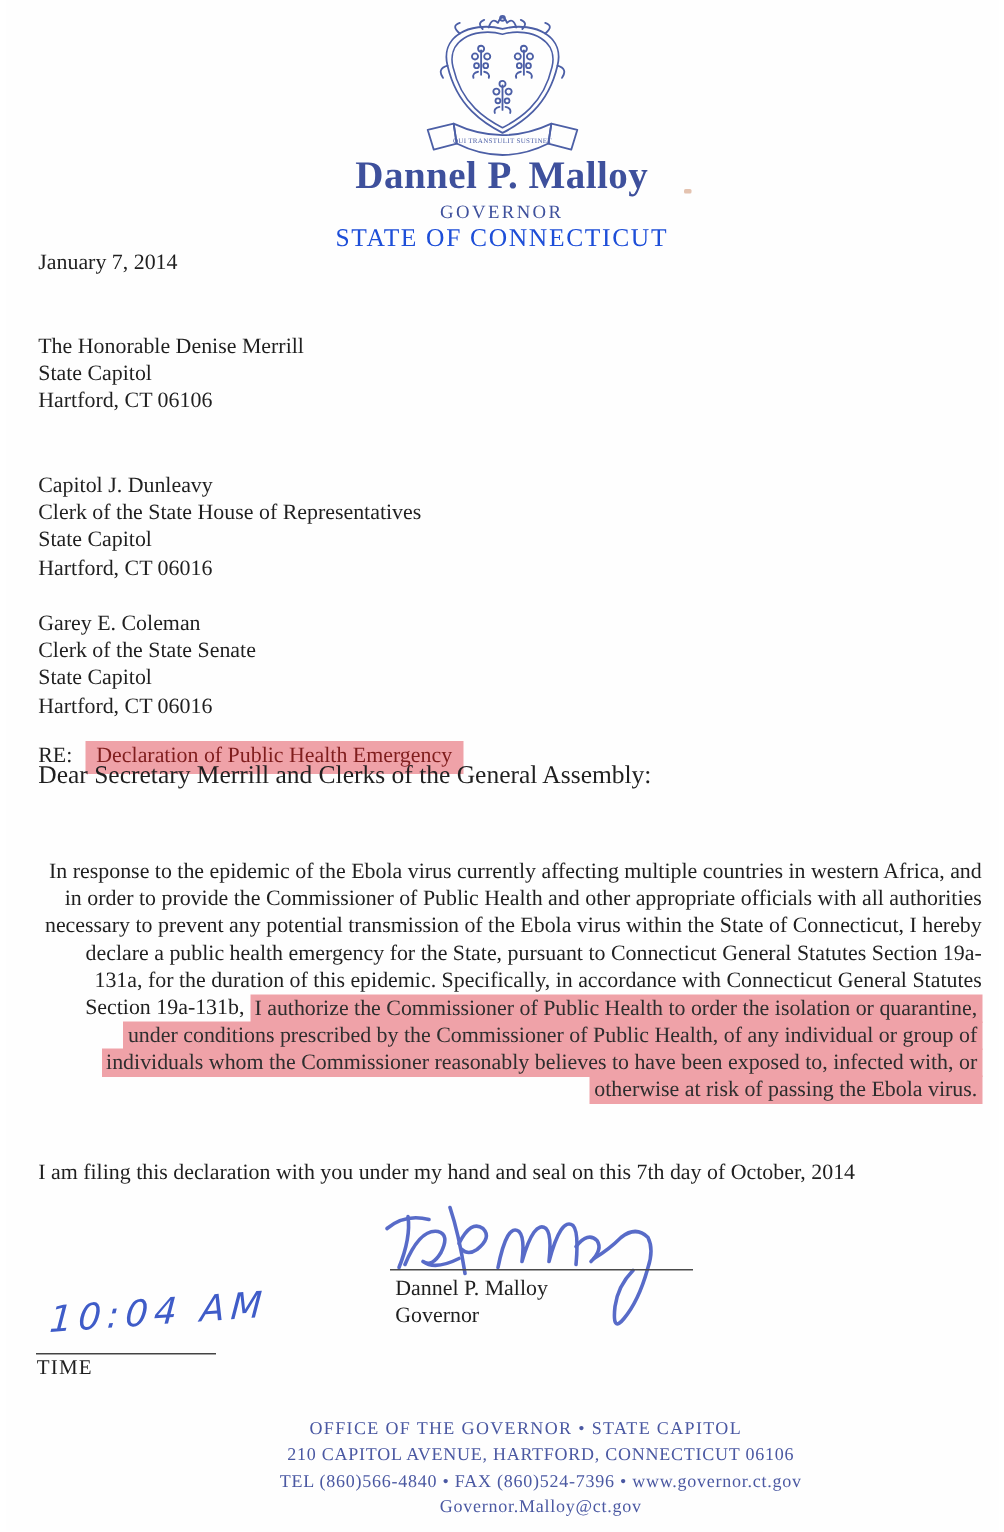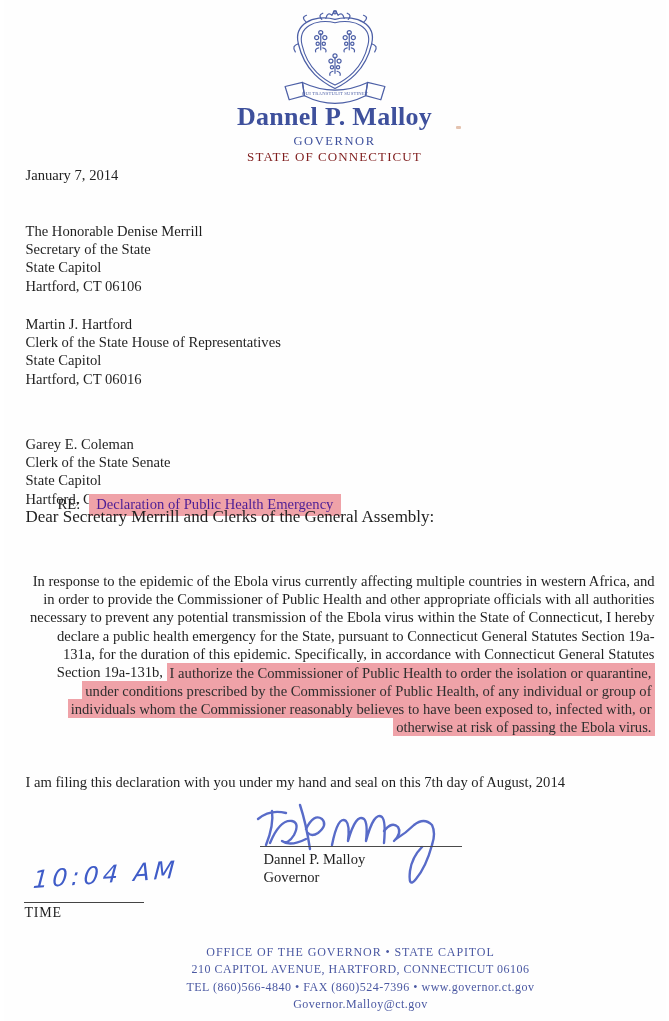--- a/index.html
+++ b/index.html
@@ -9,30 +9,30 @@
     font-family:"Liberation Serif", serif; color:#1f1f1f;
   }
 
   
   .crest-wrap { position:absolute; top:6px; left:50%; transform:translateX(-50%); }
   .gov-name  { position:absolute; top:102px; left:0; width:100%; text-align:center;
                font-size:26px; font-weight:bold; color:#3e509c; letter-spacing:0.3px; }
   .gov-title { position:absolute; top:134px; left:0; width:100%; text-align:center;
                font-size:12.5px; color:#3e509c; letter-spacing:1.6px; }
   .gov-state { position:absolute; top:149px; left:0; width:100%; text-align:center;
-               font-size:13px; color:#7f1d1d; letter-spacing:1.1px; }
+               font-size:17px; color:#1d4ed8; letter-spacing:1.1px; }
 
   
   .date-line { position:absolute; top:167px; left:22px; font-size:14.6px; }
   .addr { position:absolute; left:22px; font-size:14.6px; line-height:18.2px; }
-  .addr-1 { top:222px; } .addr-2 { top:315px; } .addr-3 { top:407px;margin-top:28px; }
+  .addr-1 { top:222px; } .addr-2 { top:315px; } .addr-3 { top:407px; }
 
   .re-line { position:absolute; top:494px; left:22px; font-size:14.6px; }
-  .re-label { margin-right:9px;margin-left:32px; }
-  .re-subject { display:inline-block; background:#efa2a8; color:#4c1d95;
+  .re-label { margin-right:9px; }
+  .re-subject { display:inline-block; background:#efa2a8; color:#7f1d1d;
                 padding:2px 8px 3px 7px; }
 
   .salutation { position:absolute; top:507px; left:22px; font-size:17px; }
 
   .body-paragraph { position:absolute; top:572px; left:22px; width:629px;
                     font-size:14.6px; line-height:18.2px; margin:0;text-align:right; }
   .body-paragraph mark { background:#efa2a8; color:#2e2e2e; padding:1.5px 3px;
                          -webkit-box-decoration-break:clone; box-decoration-break:clone; }
 
   .closing-line { position:absolute; top:774px; left:22px; font-size:14.6px; }
@@ -120,46 +120,45 @@
   <div class="gov-name">Dannel P. Malloy</div>
   <div class="gov-title">GOVERNOR</div>
   <div class="gov-state">STATE OF CONNECTICUT</div>
 
   <div class="scan-artifact"></div>
 
   <div class="date-line">January 7, 2014</div>
 
   <div class="addr addr-1">
     <div>The Honorable Denise Merrill</div>
-    <div>Secretary of the State</div>
     <div>State Capitol</div>
     <div>Hartford, CT 06106</div>
   </div>
   <div class="addr addr-2">
-    <div>Martin J. Hartford</div>
+    <div>Capitol J. Dunleavy</div>
     <div>Clerk of the State House of Representatives</div>
     <div>State Capitol</div>
     <div>Hartford, CT 06016</div>
   </div>
   <div class="addr addr-3">
     <div>Garey E. Coleman</div>
     <div>Clerk of the State Senate</div>
     <div>State Capitol</div>
     <div>Hartford, CT 06016</div>
   </div>
 
   <div class="re-line">
     <span class="re-label">RE:</span><span class="re-subject">Declaration of Public Health Emergency</span>
   </div>
 
   <div class="salutation">Dear Secretary Merrill and Clerks of the General Assembly:</div>
 
   <p class="body-paragraph"><span>In response to the epidemic of the Ebola virus currently affecting multiple countries in western Africa, and in order to provide the Commissioner of Public Health and other appropriate officials with all authorities necessary to prevent any potential transmission of the Ebola virus within the State of Connecticut, I hereby declare a public health emergency for the State, pursuant to Connecticut General Statutes Section 19a-131a, for the duration of this epidemic.  Specifically, in accordance with Connecticut General Statutes Section 19a-131b, </span><mark>I authorize the Commissioner of Public Health to order the isolation or quarantine, under conditions prescribed by the Commissioner of Public Health, of any individual or group of individuals whom the Commissioner reasonably believes to have been exposed to, infected with, or otherwise at risk of passing the Ebola virus.</mark></p>
 
-  <div class="closing-line">I am filing this declaration with you under my hand and seal on this 7th day of August, 2014</div>
+  <div class="closing-line">I am filing this declaration with you under my hand and seal on this 7th day of October, 2014</div>
 
   <svg class="signature-svg" width="228" height="96" viewBox="0 0 228 96" xmlns="http://www.w3.org/2000/svg">
     <g stroke="#4a5fc4" stroke-width="2.4" fill="none" stroke-linecap="round" stroke-linejoin="round" opacity="0.92">
       <path d="M14,20 Q26,10 42,14"></path>
       <path d="M28,12 Q30,26 22,46"></path>
       <path d="M26,44 Q36,20 48,22 Q56,24 50,36 Q44,46 38,42 Q46,48 62,40"></path>
       <path d="M56,6 Q62,24 66,50"></path>
       <path d="M62,30 Q70,14 78,20 Q84,26 74,34 Q68,38 64,34"></path>
       <path d="M88,46 Q94,16 102,22 Q106,26 104,42 Q112,14 120,20 Q124,24 122,42 Q130,12 138,18 Q142,22 140,44"></path>
       <path d="M140,32 Q148,22 154,28 Q158,34 150,42"></path>

